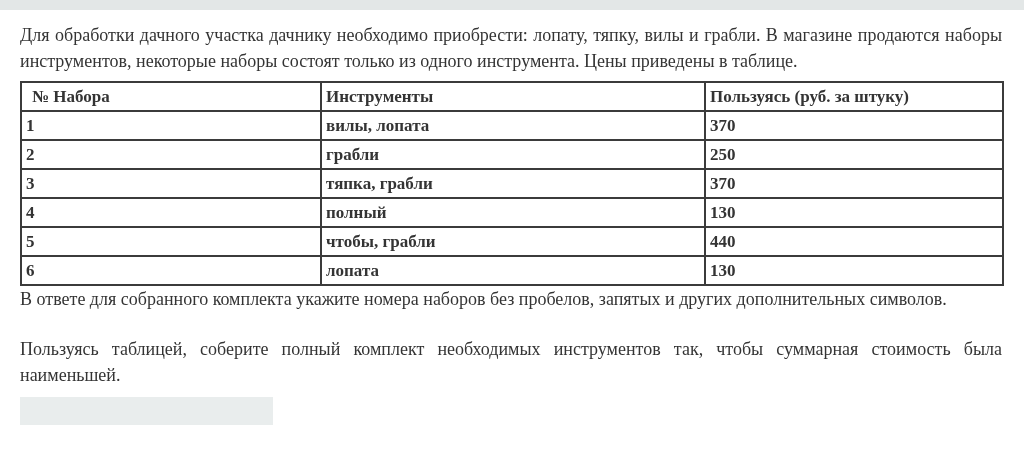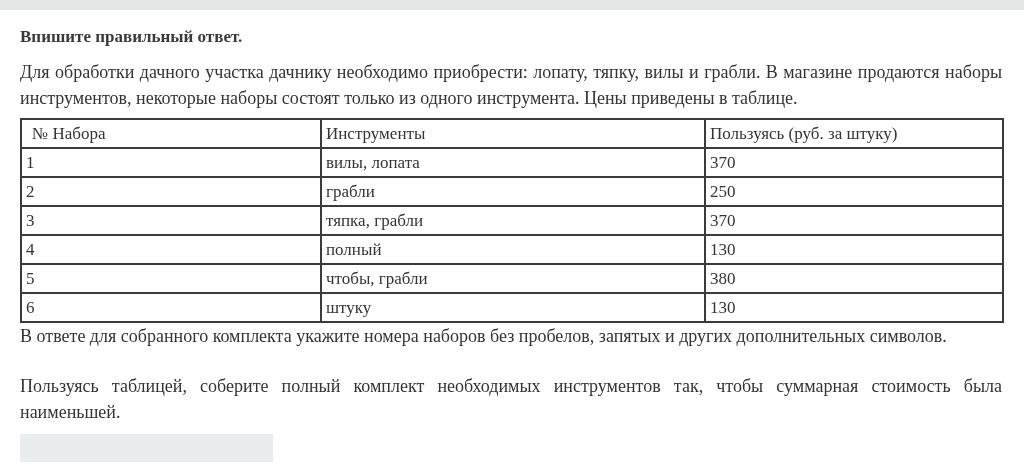--- a/index.html
+++ b/index.html
@@ -40,21 +40,21 @@
     margin-top: 7px;
     border-collapse: collapse;
     width: 982px;
     table-layout: fixed;
   }
   .price-table col.c1 { width: 300px; }
   .price-table col.c2 { width: 384px; }
   .price-table col.c3 { width: 298px; }
   .price-table th, .price-table td {
     border: 2px solid #3b3b3b;
-    font-weight: normal;
+    font-weight: bold;
     text-align: left;
     font-size: 17px;
     line-height: 21px;
     padding: 2px 4px 2px 4px;
     height: 23px;
     overflow: hidden;
     white-space: nowrap;
   }
   .price-table th:first-child { padding-left: 10px; }
   p.task { margin-top: 24px; }
@@ -74,21 +74,20 @@
     color: #343434;
   }
 </style>
 </head>
 <body>
 
 <div class="top-bar"></div>
 
 <div class="content">
 
-  <p class="page-title">Впишите правильный ответ.</p>
 
   <p class="body-text intro">Для обработки дачного участка дачнику необходимо приобрести: лопату, тяпку, вилы и грабли. В магазине продаются наборы инструментов, некоторые наборы состоят только из одного инструмента. Цены приведены в таблице.</p>
 
   <table class="price-table">
     <colgroup>
       <col class="c1">
         <col class="c2">
         <col class="c3">
     </colgroup>
     <thead>
@@ -115,25 +114,25 @@
           <td>370</td>
         </tr>
         <tr>
           <td>4</td>
           <td>полный</td>
           <td>130</td>
         </tr>
         <tr>
           <td>5</td>
           <td>чтобы, грабли</td>
-          <td>380</td>
+          <td>440</td>
         </tr>
         <tr>
           <td>6</td>
-          <td>штуку</td>
+          <td>лопата</td>
           <td>130</td>
         </tr>
       </tbody>
   </table>
 
   <p class="body-text answer-format">В ответе для собранного комплекта укажите номера наборов без пробелов, запятых и других дополнительных символов.</p>
 
   <p class="body-text task">Пользуясь таблицей, соберите полный комплект необходимых инструментов так, чтобы суммарная стоимость была наименьшей.</p>
 
   <input type="text" class="answer-input" placeholder="" style="">

